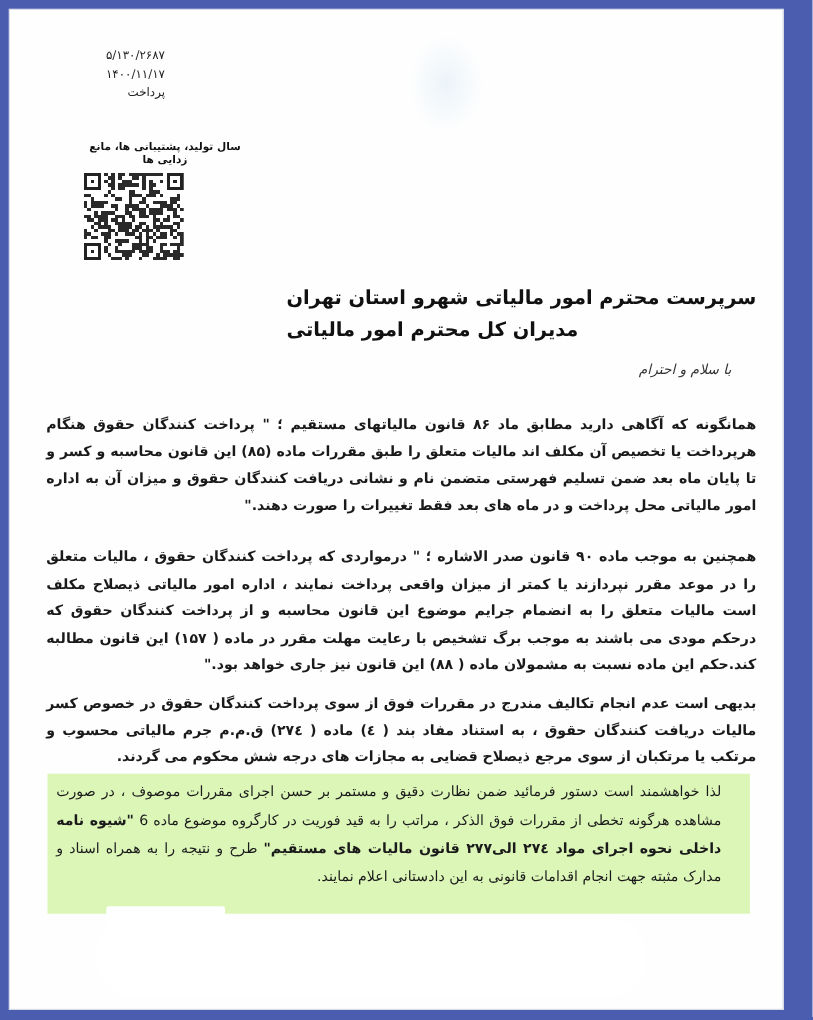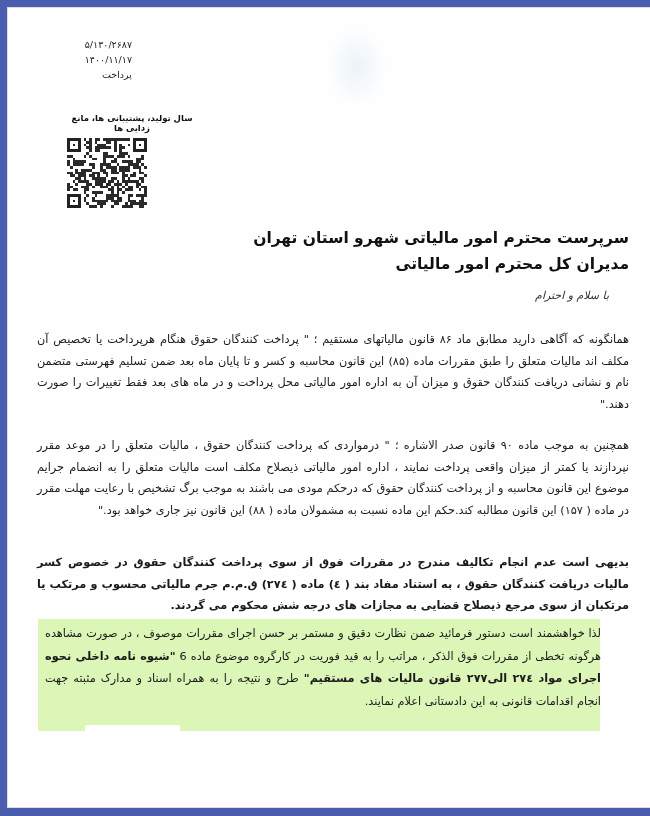--- a/index.html
+++ b/index.html
@@ -6,24 +6,25 @@
     body {
       width: 650px; height: 816px;
       background: #4a5dae;
       position: relative;
       overflow: hidden;
       font-family: "DejaVu Sans", sans-serif;
     }
     .page {
       position: absolute;
       left: 7px; top: 7px;
-      width: 644px; height: 801px;
+      width: 592px; height: 801px;
       background: #fefefe;
       box-shadow: inset 0 0 0 1px #d9dde8;
       overflow: hidden;
+      padding-left: 28px;
     }
     .stamp-ghost {
       position: absolute;
       left: 320px; top: 20px;
       width: 60px; height: 80px;
       border-radius: 40%;
       background: radial-gradient(ellipse at center, rgba(200,225,240,0.35) 0%, rgba(255,255,255,0) 70%);
     }
     .meta {
       position: absolute;
@@ -48,21 +49,21 @@
     .qr {
       position: absolute;
       left: 60px; top: 131px;
       width: 80px; height: 70px;
     }
     .qr svg { width: 100%; height: 100%; display: block; }
     .heading {
       position: absolute;
       right: 22px; top: 218px;
       direction: rtl;
-      text-align: right;
+      text-align: left;
       font-size: 15.5px;
       font-weight: bold;
       line-height: 26px;
       color: #111;
     }
     .greeting {
       position: absolute;
       right: 42px; top: 282px;
       direction: rtl;
       font-family: "DejaVu Serif", serif;
@@ -73,21 +74,21 @@
     }
     .body-text {
       position: absolute;
       left: 30px; right: 22px;
       direction: rtl;
       text-align: justify;
       font-size: 11.3px;
       line-height: 21.5px;
       color: #1a1a1a;
     }
-    .body-text p { margin: 0; }
+    .body-text p { margin: 0; font-weight: bold; }
     .p1 { top: 322px; }
     .p2 { top: 428px; }
     .p3 { top: 545px; font-weight: bold; }
     .highlight {
       position: absolute;
       left: 31px; top: 612px;
       width: 562px; height: 112px;
       background: #dcf6b8;
     }
     .p4 {

